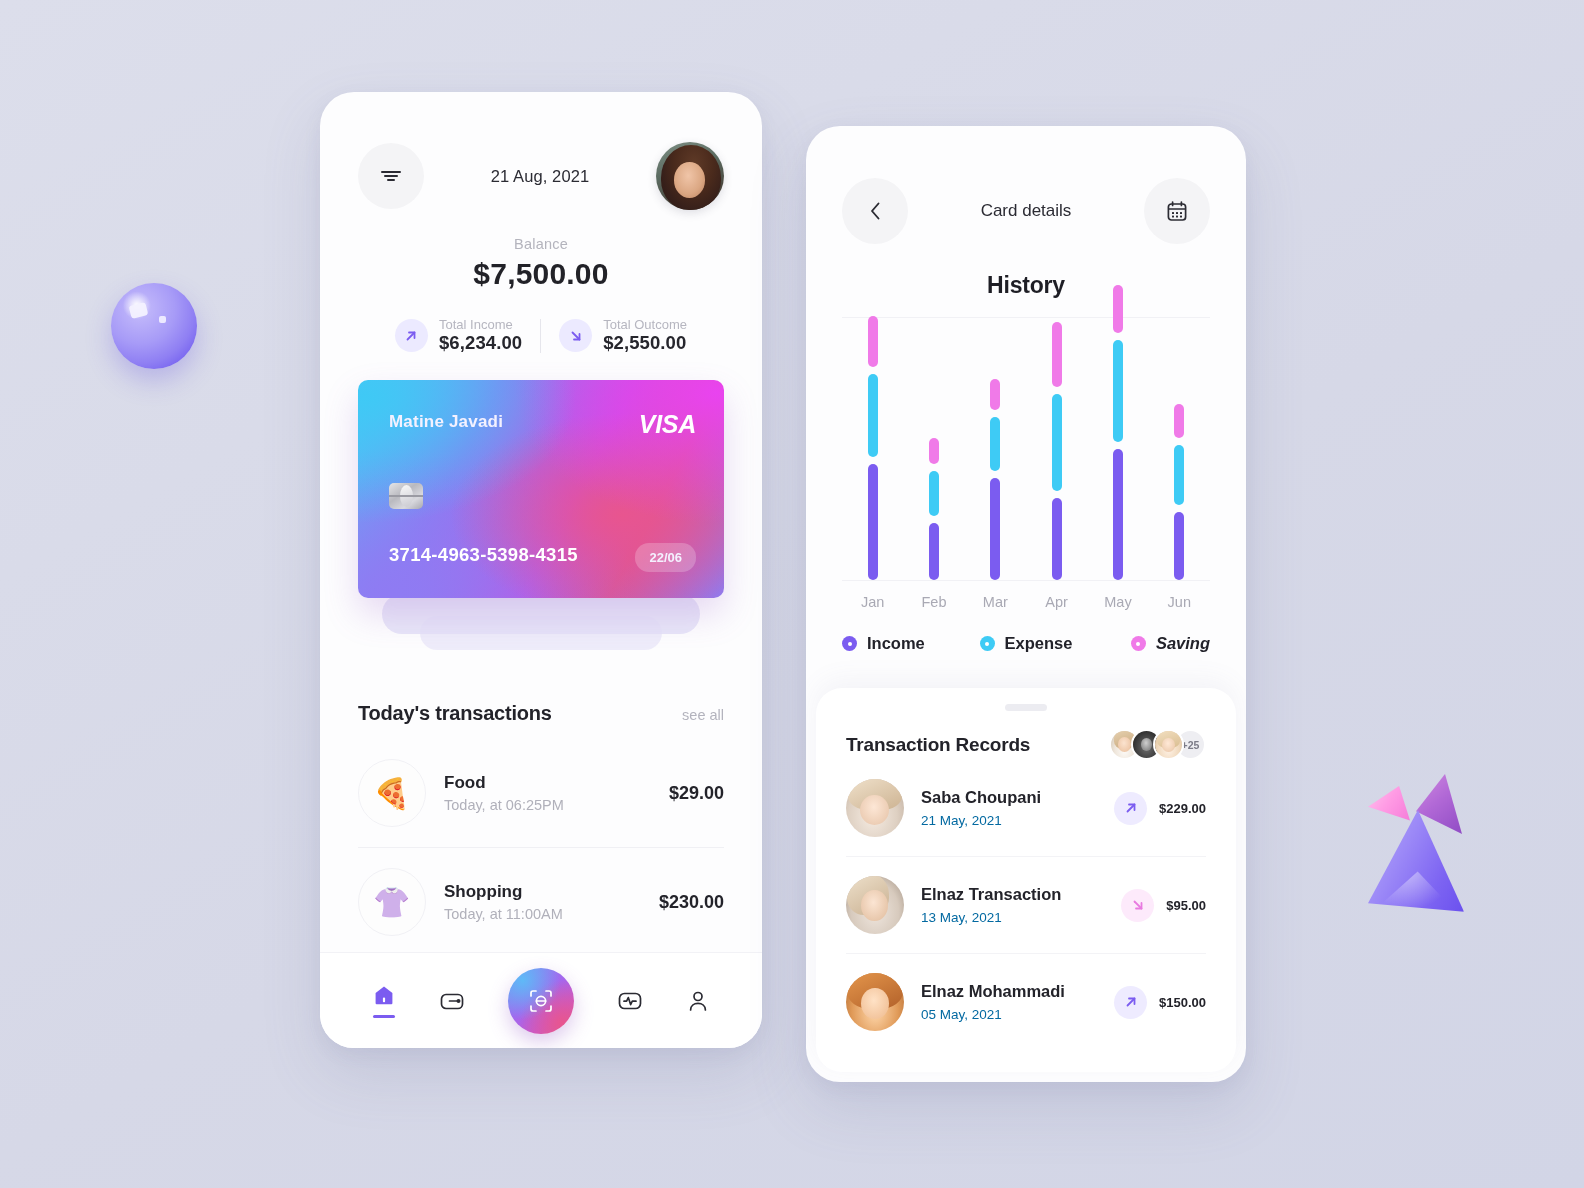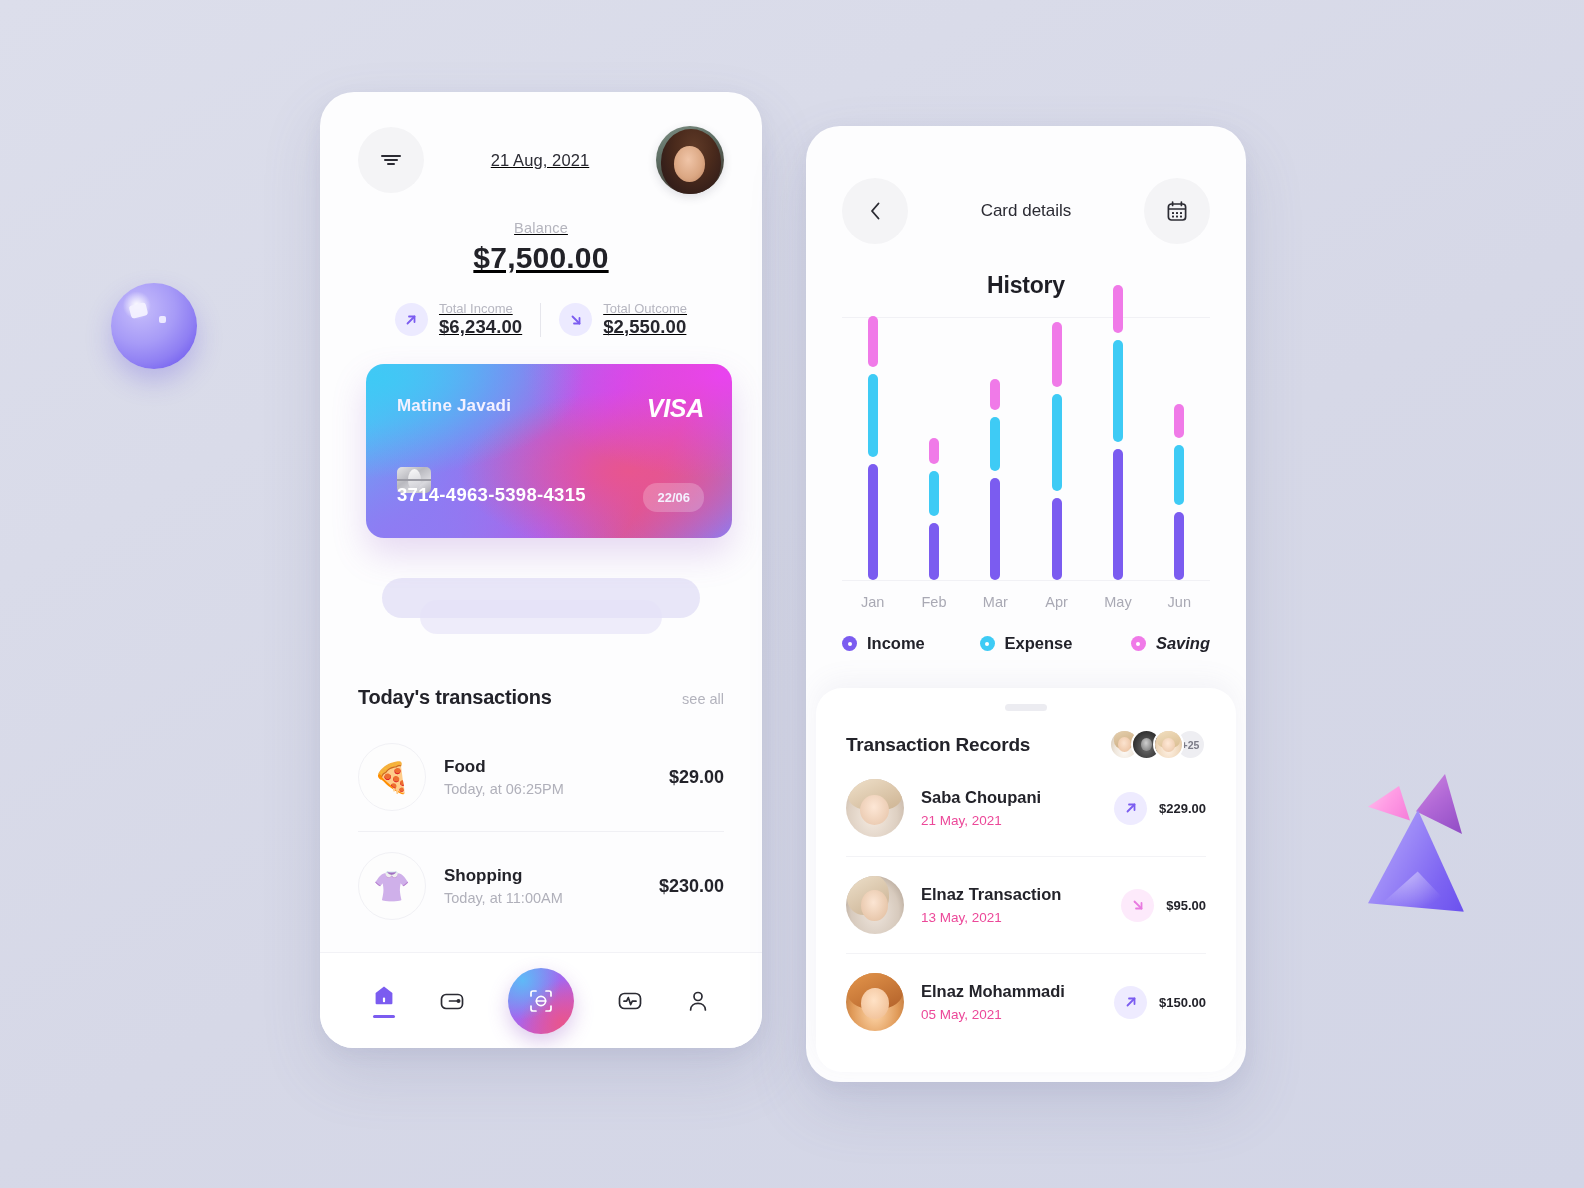--- a/index.html
+++ b/index.html
@@ -62,21 +62,21 @@
   .phone {
     position: absolute; background: #fdfdfe;
     border-radius: 34px;
     box-shadow: 0 26px 60px rgba(100,105,150,.16), 0 6px 18px rgba(100,105,150,.08);
     overflow: hidden;
   }
   #phone-left  { left: 320px; top: 92px;  width: 442px; height: 956px; }
   #phone-right { left: 806px; top: 126px; width: 440px; height: 956px; }
 
   
-  .l-top { padding: 34px 38px 0 38px; text-decoration: underline; }
+  .l-top { padding: 50px 38px 0 38px; }
   .l-headrow { display:flex; align-items:center; justify-content:space-between; }
   .circle-btn {
     width: 66px; height: 66px; border-radius: 50%;
     background: #f4f4f6; display:flex; align-items:center; justify-content:center;
     cursor:pointer;
   }
   .date-text { font-size: 16.5px; color:#2b2b33; letter-spacing:.1px; }
   .avatar-hd {
     width: 68px; height: 68px; border-radius: 50%; overflow:hidden;
     background: linear-gradient(160deg,#7e8f84 0%, #5a6a60 40%, #3c2a22 100%);
@@ -103,21 +103,21 @@
     width: 33px; height: 33px; border-radius:50%;
     background:#eceaff; display:flex; align-items:center; justify-content:center; flex:0 0 auto;
   }
   .stat-txt { line-height: 1.18; }
   .stat-label { font-size: 13px; color:#b6b6c0; }
   .stat-value { font-size: 18.5px; font-weight: 700; color:#26262d; letter-spacing:.1px; }
   .stat-div { width:1px; height:34px; background:#e6e6ec; margin: 0 18px; }
 
   .card-stack { position:relative; margin: 26px 38px 0 38px; height: 286px; }
   .bank-card {
-    position:absolute; left:8px; top:0; width: 366px; height: 174px; border-radius: 18px;
+    position:absolute; left:0; top:0; width: 366px; height: 218px; border-radius: 10px;
     background:
       radial-gradient(ellipse 120% 120% at 2% 8%, #3fc9f5 0%, rgba(63,201,245,0) 48%),
       radial-gradient(ellipse 110% 120% at 98% 6%, #e943f0 0%, rgba(233,67,240,0) 50%),
       radial-gradient(ellipse 90% 90% at 72% 62%, #e8558f 0%, rgba(232,85,143,0) 52%),
       radial-gradient(ellipse 120% 120% at 10% 98%, #8f7bf3 0%, rgba(143,123,243,0) 55%),
       linear-gradient(118deg, #4fc6f7 0%, #8a7df2 30%, #c84fe0 58%, #d9559a 76%, #8e7bf0 100%);
     box-shadow: 0 16px 34px rgba(150,90,200,.22);
     overflow:hidden;
   }
   .card-shadow-1 {
@@ -216,21 +216,21 @@
   .av-more {
     width: 31px; height:31px; border-radius:50%; border:2px solid #fff; margin-left:-9px;
     background:#eeeef2; display:flex; align-items:center; justify-content:center;
     font-size: 10.5px; font-weight:700; color:#7c7c88;
   }
   .rec-row { display:flex; align-items:center; gap: 17px; padding: 19px 0; }
   .rec-row + .rec-row { border-top: 1px solid #f3f3f6; }
   .rec-av { width: 58px; height:58px; border-radius:50%; overflow:hidden; flex:0 0 auto; position:relative; }
   .rec-mid { flex:1; line-height:1.3; }
   .rec-name { font-size: 16.5px; font-weight:600; color:#23232a; }
-  .rec-date { font-size: 13.5px; color:#ec4899; margin-top: 4px; }
+  .rec-date { font-size: 13.5px; color:#0369a1; margin-top: 4px; }
   .rec-right { display:flex; align-items:center; gap: 12px; }
   .rec-ico { width: 33px; height:33px; border-radius:50%; background:#eeebff; display:flex; align-items:center; justify-content:center; }
   .rec-ico.pink { background:#fdeafb; }
   .rec-amt { font-size: 13px; font-weight:700; color:#23232a; }
 
   
   .face { position:absolute; inset:0; }
   .face.f1 { background: radial-gradient(ellipse at 50% 72%, #fdfbf8 0%, #efe6db 50%, #cbbda9 100%); }
   .face.f1::before { content:""; position:absolute; left:10%; top:-6%; width:80%; height:72%; border-radius:50% 50% 40% 40%; background: linear-gradient(160deg,#e7d2b2,#c9a87c); }
   .face.f1::after  { content:""; position:absolute; left:26%; top:24%; width:48%; height:52%; border-radius:50%; background: radial-gradient(ellipse at 46% 40%, #fbe3cf 0%, #eec8a9 70%, #dbb08c 100%); }

